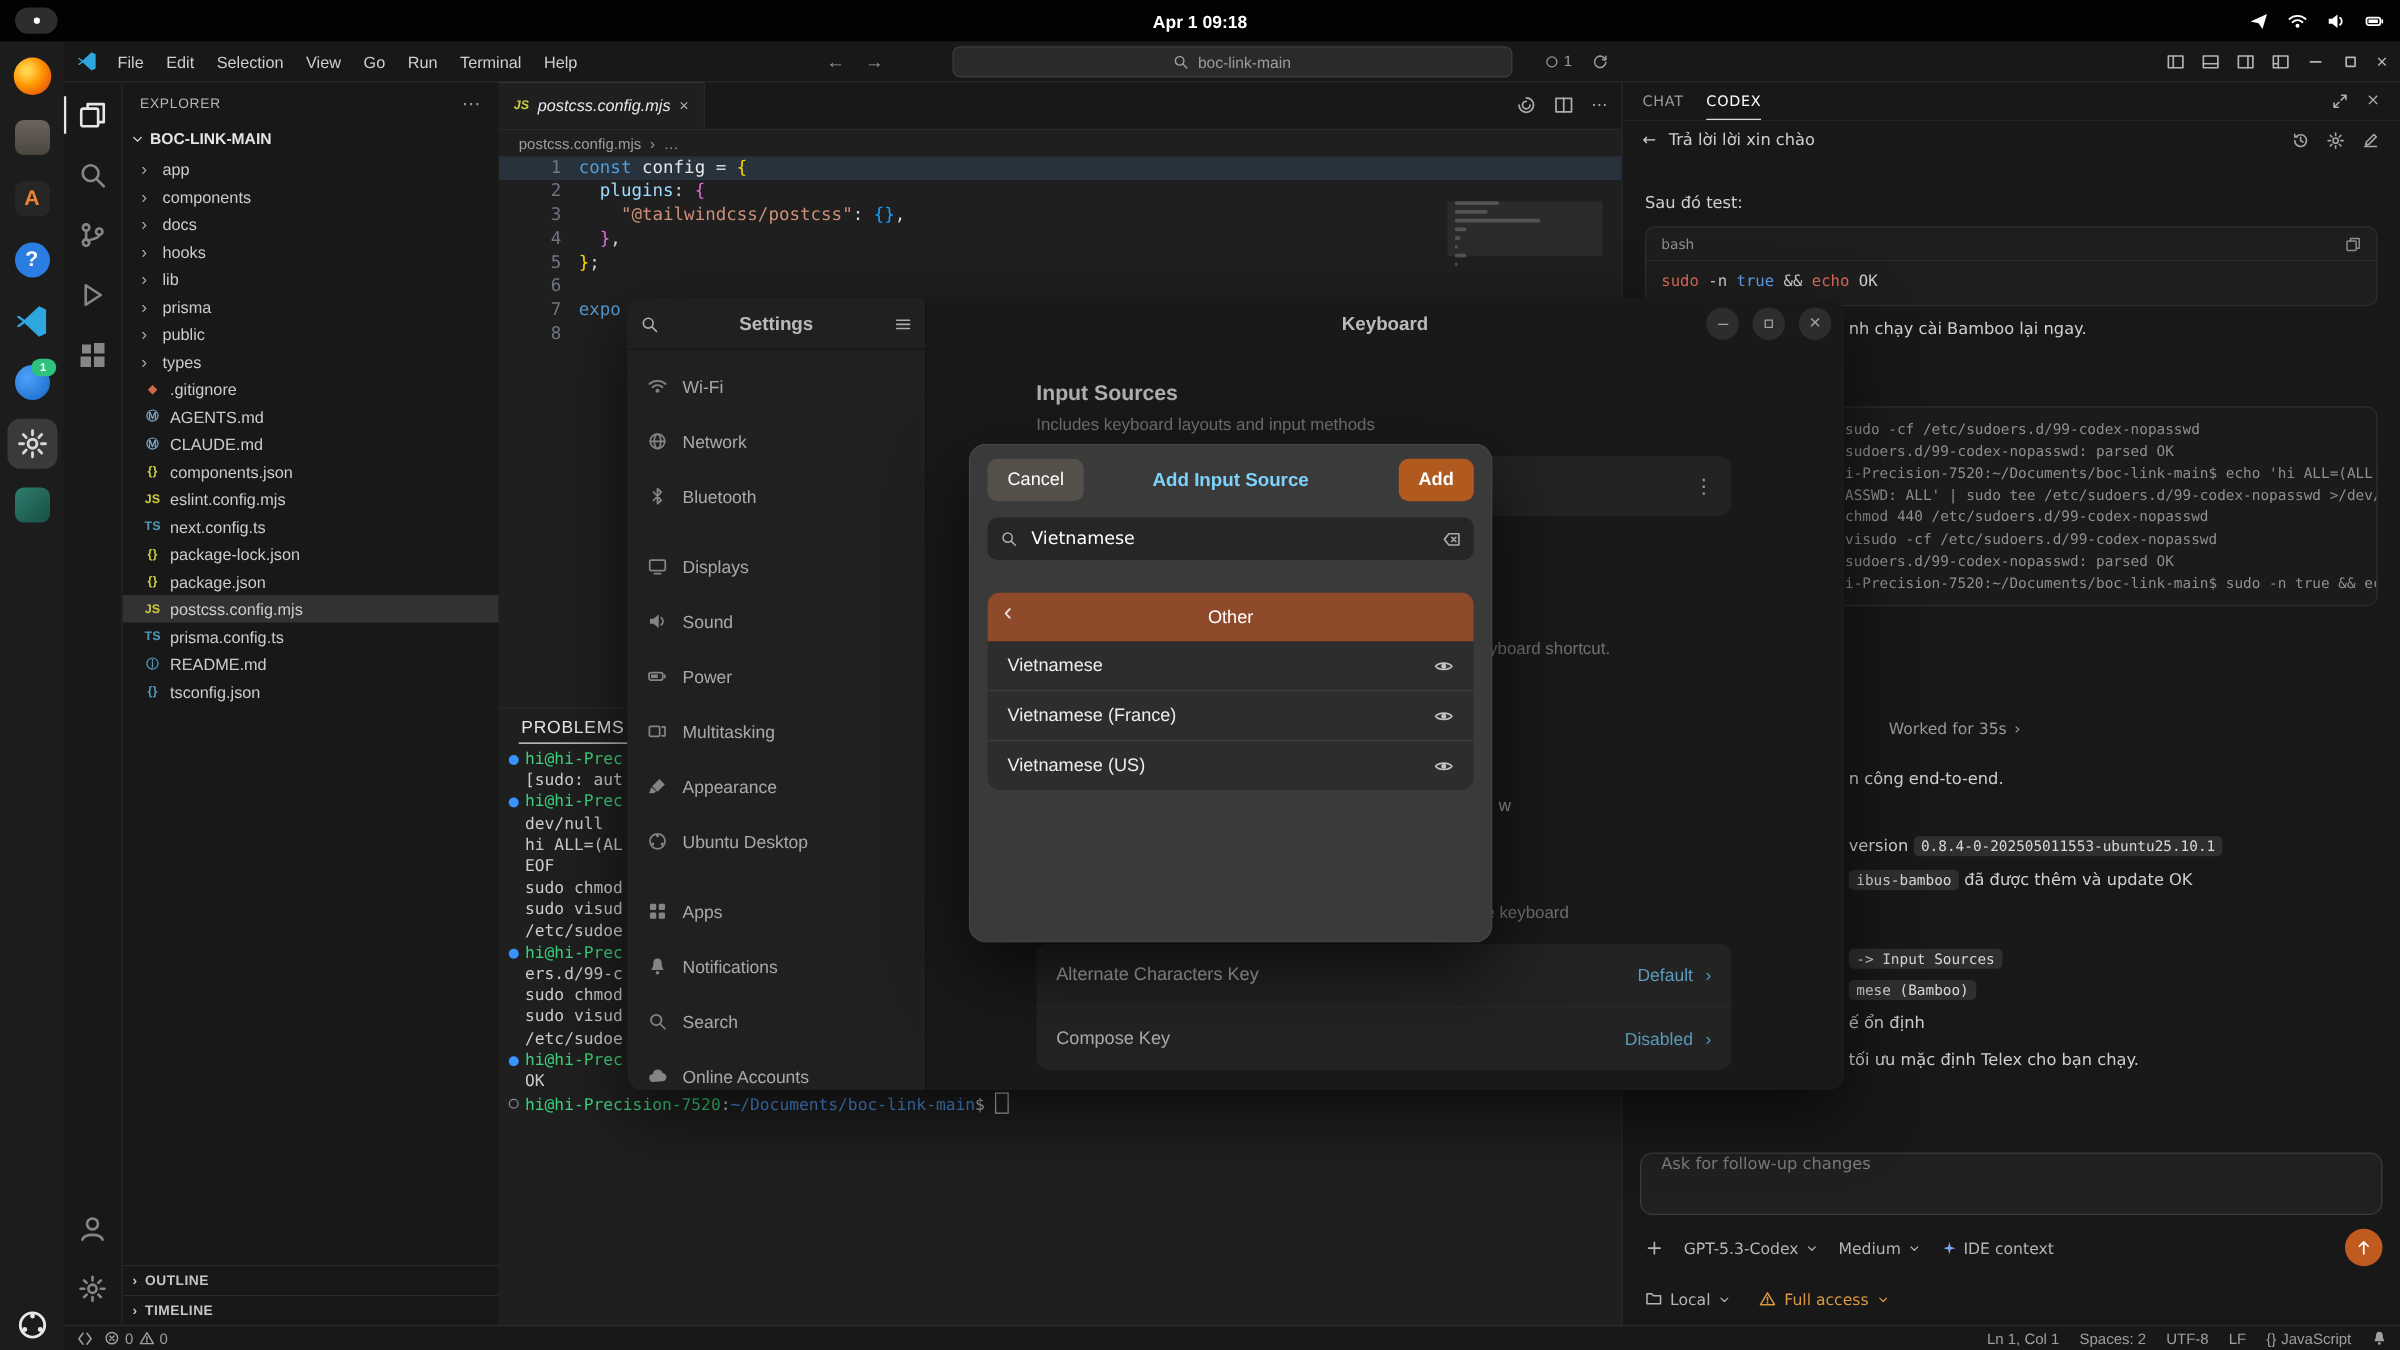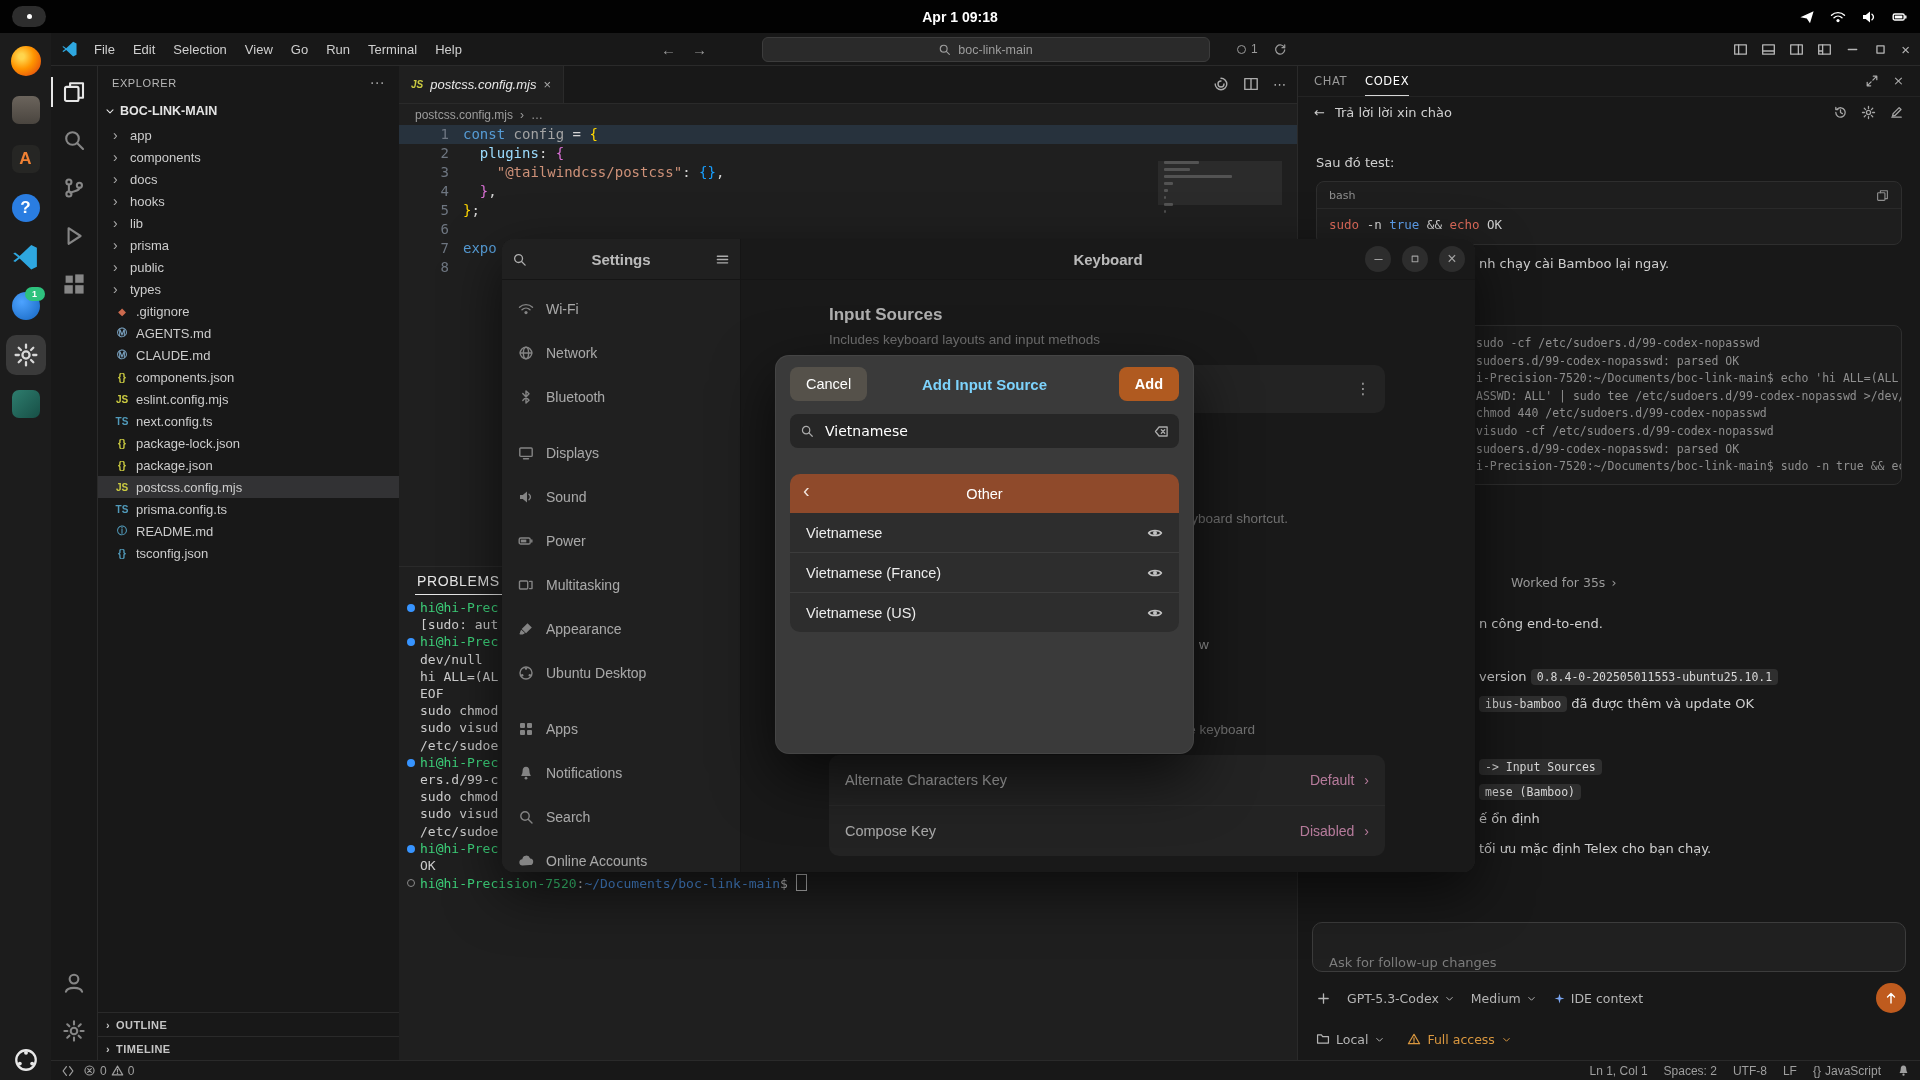--- a/index.html
+++ b/index.html
@@ -67,21 +67,21 @@
   .tab{display:flex;align-items:center;gap:7px;padding:0 12px;background:#1f1f1f;border-right:1px solid #2a2a2a;border-top:1.5px solid #4daafc;color:#e8e8e8;font-size:13px;font-style:italic;}
   .tab .fi{font-size:10px;font-weight:700;}
   .tab .cls{color:#aaa;font-style:normal;}
   #tab-actions{margin-left:auto;display:flex;align-items:center;gap:14px;padding-right:12px;color:#ababab;}
   #breadcrumb{height:22px;display:flex;align-items:center;gap:7px;padding:0 16px;color:#9d9d9d;font-size:12px;}
   #code{position:absolute;left:0;right:0;top:60px;bottom:494px;font-family:"DejaVu Sans Mono",monospace;font-size:14px;line-height:19px;overflow:hidden;}
   .cl{display:flex;height:19px;white-space:pre;}
   .cl.hl{background:rgba(58,96,134,.30);}
   .ln{width:50px;text-align:right;color:#6e7681;flex:0 0 auto;}
   .lc{padding-left:14px;}
-  .tok-kw{color:#569cd6}.tok-def{color:#a3a3a3}.tok-op{color:#d4d4d4}.tok-b1{color:#ffd700}.tok-b2{color:#da70d6}.tok-b3{color:#179fff}.tok-prop{color:#9cdcfe}.tok-str{color:#ce9178}
+  .tok-kw{color:#569cd6}.tok-def{color:#e5e5e5}.tok-op{color:#d4d4d4}.tok-b1{color:#ffd700}.tok-b2{color:#da70d6}.tok-b3{color:#179fff}.tok-prop{color:#9cdcfe}.tok-str{color:#ce9178}
   #minimap{position:absolute;right:22px;top:96px;width:112px;height:150px;}
   #minimap .vp{position:absolute;left:-6px;top:0;width:124px;height:44px;background:rgba(120,120,120,.14);}
   .mm-bar{height:3px;margin-bottom:4px;border-radius:1px;background:#4d4d4d;}
 
   #panel{position:absolute;left:348px;right:622px;top:533px;bottom:20px;background:#1f1f1f;border-top:1px solid #2a2a2a;}
   .panel-head{height:28px;display:flex;align-items:center;padding:0 16px;}
   .panel-tab{font-size:14px;letter-spacing:.6px;color:#e7e7e7;border-bottom:1px solid #e7e7e7;padding:5px 2px;}
   #term{position:relative;padding:4px 0 0 21px;font-family:"DejaVu Sans Mono",monospace;font-size:13px;line-height:17.2px;}
   .trow{position:relative;white-space:pre;}
   .trow .dec{position:absolute;left:-13px;top:5px;width:8px;height:8px;border-radius:50%;}
@@ -101,21 +101,21 @@
   .cx-msg{position:absolute;font-size:13px;color:#cfcfcf;}
   .cx-block{position:absolute;left:18px;width:586px;background:#1e1e1e;border:1px solid #2e2e2e;border-radius:8px;box-sizing:border-box;}
   .cxb-head{height:26px;display:flex;align-items:center;padding:0 12px;color:#8f8f8f;font-size:11px;border-bottom:1px solid #2a2a2a;}
   .cxb-head .cp{margin-left:auto;color:#8f8f8f;}
   .cxb-code{padding:8px 12px;font-family:"DejaVu Sans Mono",monospace;font-size:12.5px;}
   .ctok-red{color:#dd6a5a}.ctok-blue{color:#5ea1ef}.ctok-w{color:#cfcfcf}
   #cx-term{top:260px;height:160px;background:#1b1b1b;padding:9px 12px;overflow:hidden;}
   #cx-term .tl{font-family:"DejaVu Sans Mono",monospace;font-size:11.5px;line-height:17.6px;color:#8f8f8f;white-space:pre;padding-left:147px;}
   .chip{display:inline-block;background:#2f2f2f;border-radius:4px;padding:1px 6px;font-family:"DejaVu Sans Mono",monospace;font-size:11.5px;color:#d8d8d8;}
   #cx-worked{position:absolute;left:213px;top:510px;color:#9a9a9a;font-size:12.5px;display:flex;gap:6px;align-items:center;}
-  #cx-input{position:absolute;left:14px;right:14px;top:857px;height:50px;background:#202020;border:1px solid #3c3c3c;border-radius:10px;box-sizing:border-box;display:flex;align-items:flex-end;padding:0 14px;}
+  #cx-input{position:absolute;left:14px;right:14px;top:857px;height:50px;background:#202020;border:1px solid #3c3c3c;border-radius:10px;box-sizing:border-box;display:flex;align-items:flex-start;padding:0 14px;}
   #cx-input input{background:transparent;border:none;outline:none;color:#cfcfcf;font-size:13px;width:100%;font-family:"DejaVu Sans",sans-serif;}
   #cx-input input::placeholder{color:#7c7c7c;}
   #cx-row1{position:absolute;left:18px;right:14px;top:917px;height:32px;display:flex;align-items:center;gap:16px;color:#b5b5b5;font-size:12.5px;}
   #cx-row1 .grp{display:flex;align-items:center;gap:5px;}
   #cx-send{margin-left:auto;width:30px;height:30px;border-radius:50%;background:#bf5b1e;color:#fff;display:flex;align-items:center;justify-content:center;}
   #cx-row2{position:absolute;left:18px;right:14px;top:960px;height:28px;display:flex;align-items:center;gap:22px;color:#b5b5b5;font-size:12.5px;}
   #cx-row2 .grp{display:flex;align-items:center;gap:6px;}
   .amber{color:#d9973f;}
   .ctxblue{color:#7aa5f0;}
 
@@ -139,21 +139,21 @@
   .win-ctrls{position:absolute;right:10px;top:7px;display:flex;gap:11px;}
   .win-btn{width:26px;height:26px;border-radius:50%;background:#3e3e3e;color:#ddd;display:flex;align-items:center;justify-content:center;}
   .sec-title{position:absolute;left:88px;top:66px;font-size:17px;font-weight:700;color:#f0f0f0;}
   .sec-sub{position:absolute;left:88px;top:93px;font-size:13.5px;color:#9a9a9a;}
   .hidden-row{position:absolute;left:88px;top:126px;width:556px;height:48px;background:#303030;border-radius:10px;}
   .hidden-row .kebab{position:absolute;right:14px;top:14px;color:#cfcfcf;font-size:16px;}
   .st-frag{position:absolute;font-size:13.5px;color:#9a9a9a;white-space:nowrap;}
   .st-group{position:absolute;left:88px;top:516px;width:556px;border-radius:10px;overflow:hidden;}
   .st-row{height:50px;background:#303030;display:flex;align-items:center;padding:0 16px;font-size:14.5px;color:#e8e8e8;}
   .st-row + .st-row{border-top:1px solid #3a3a3a;}
-  .st-row .val{margin-left:auto;color:#f9a8d4;display:flex;align-items:flex-start;gap:10px;font-size:14px;}
+  .st-row .val{margin-left:auto;color:#7dd3fc;display:flex;align-items:flex-start;gap:10px;font-size:14px;}
   .st-dim{position:absolute;inset:0;background:rgba(0,0,0,.27);z-index:50;}
 
   
   #dialog{position:absolute;left:775px;top:355px;width:419px;height:399px;background:#3a3a3a;border-radius:14px;z-index:200;box-shadow:0 22px 60px rgba(0,0,0,.65);border:1px solid rgba(255,255,255,.06);box-sizing:border-box;}
   .dlg-head{height:56px;display:flex;align-items:center;padding:0 14px;position:relative;}
   .dlg-btn{height:34px;padding:0 16px;border-radius:8px;display:flex;align-items:center;font-size:14.5px;color:#fff;}
   .btn-cancel{background:#55514a;}
   .btn-add{margin-left:auto;background:#b05a20;font-weight:700;}
   .dlg-title{position:absolute;left:0;right:0;text-align:center;font-weight:700;font-size:15px;color:#7dd3fc;pointer-events:none;}
   .dlg-search{margin:2px 14px 0;height:34px;background:#262626;border-radius:8px;display:flex;align-items:center;gap:9px;padding:0 10px;color:#ababab;}

